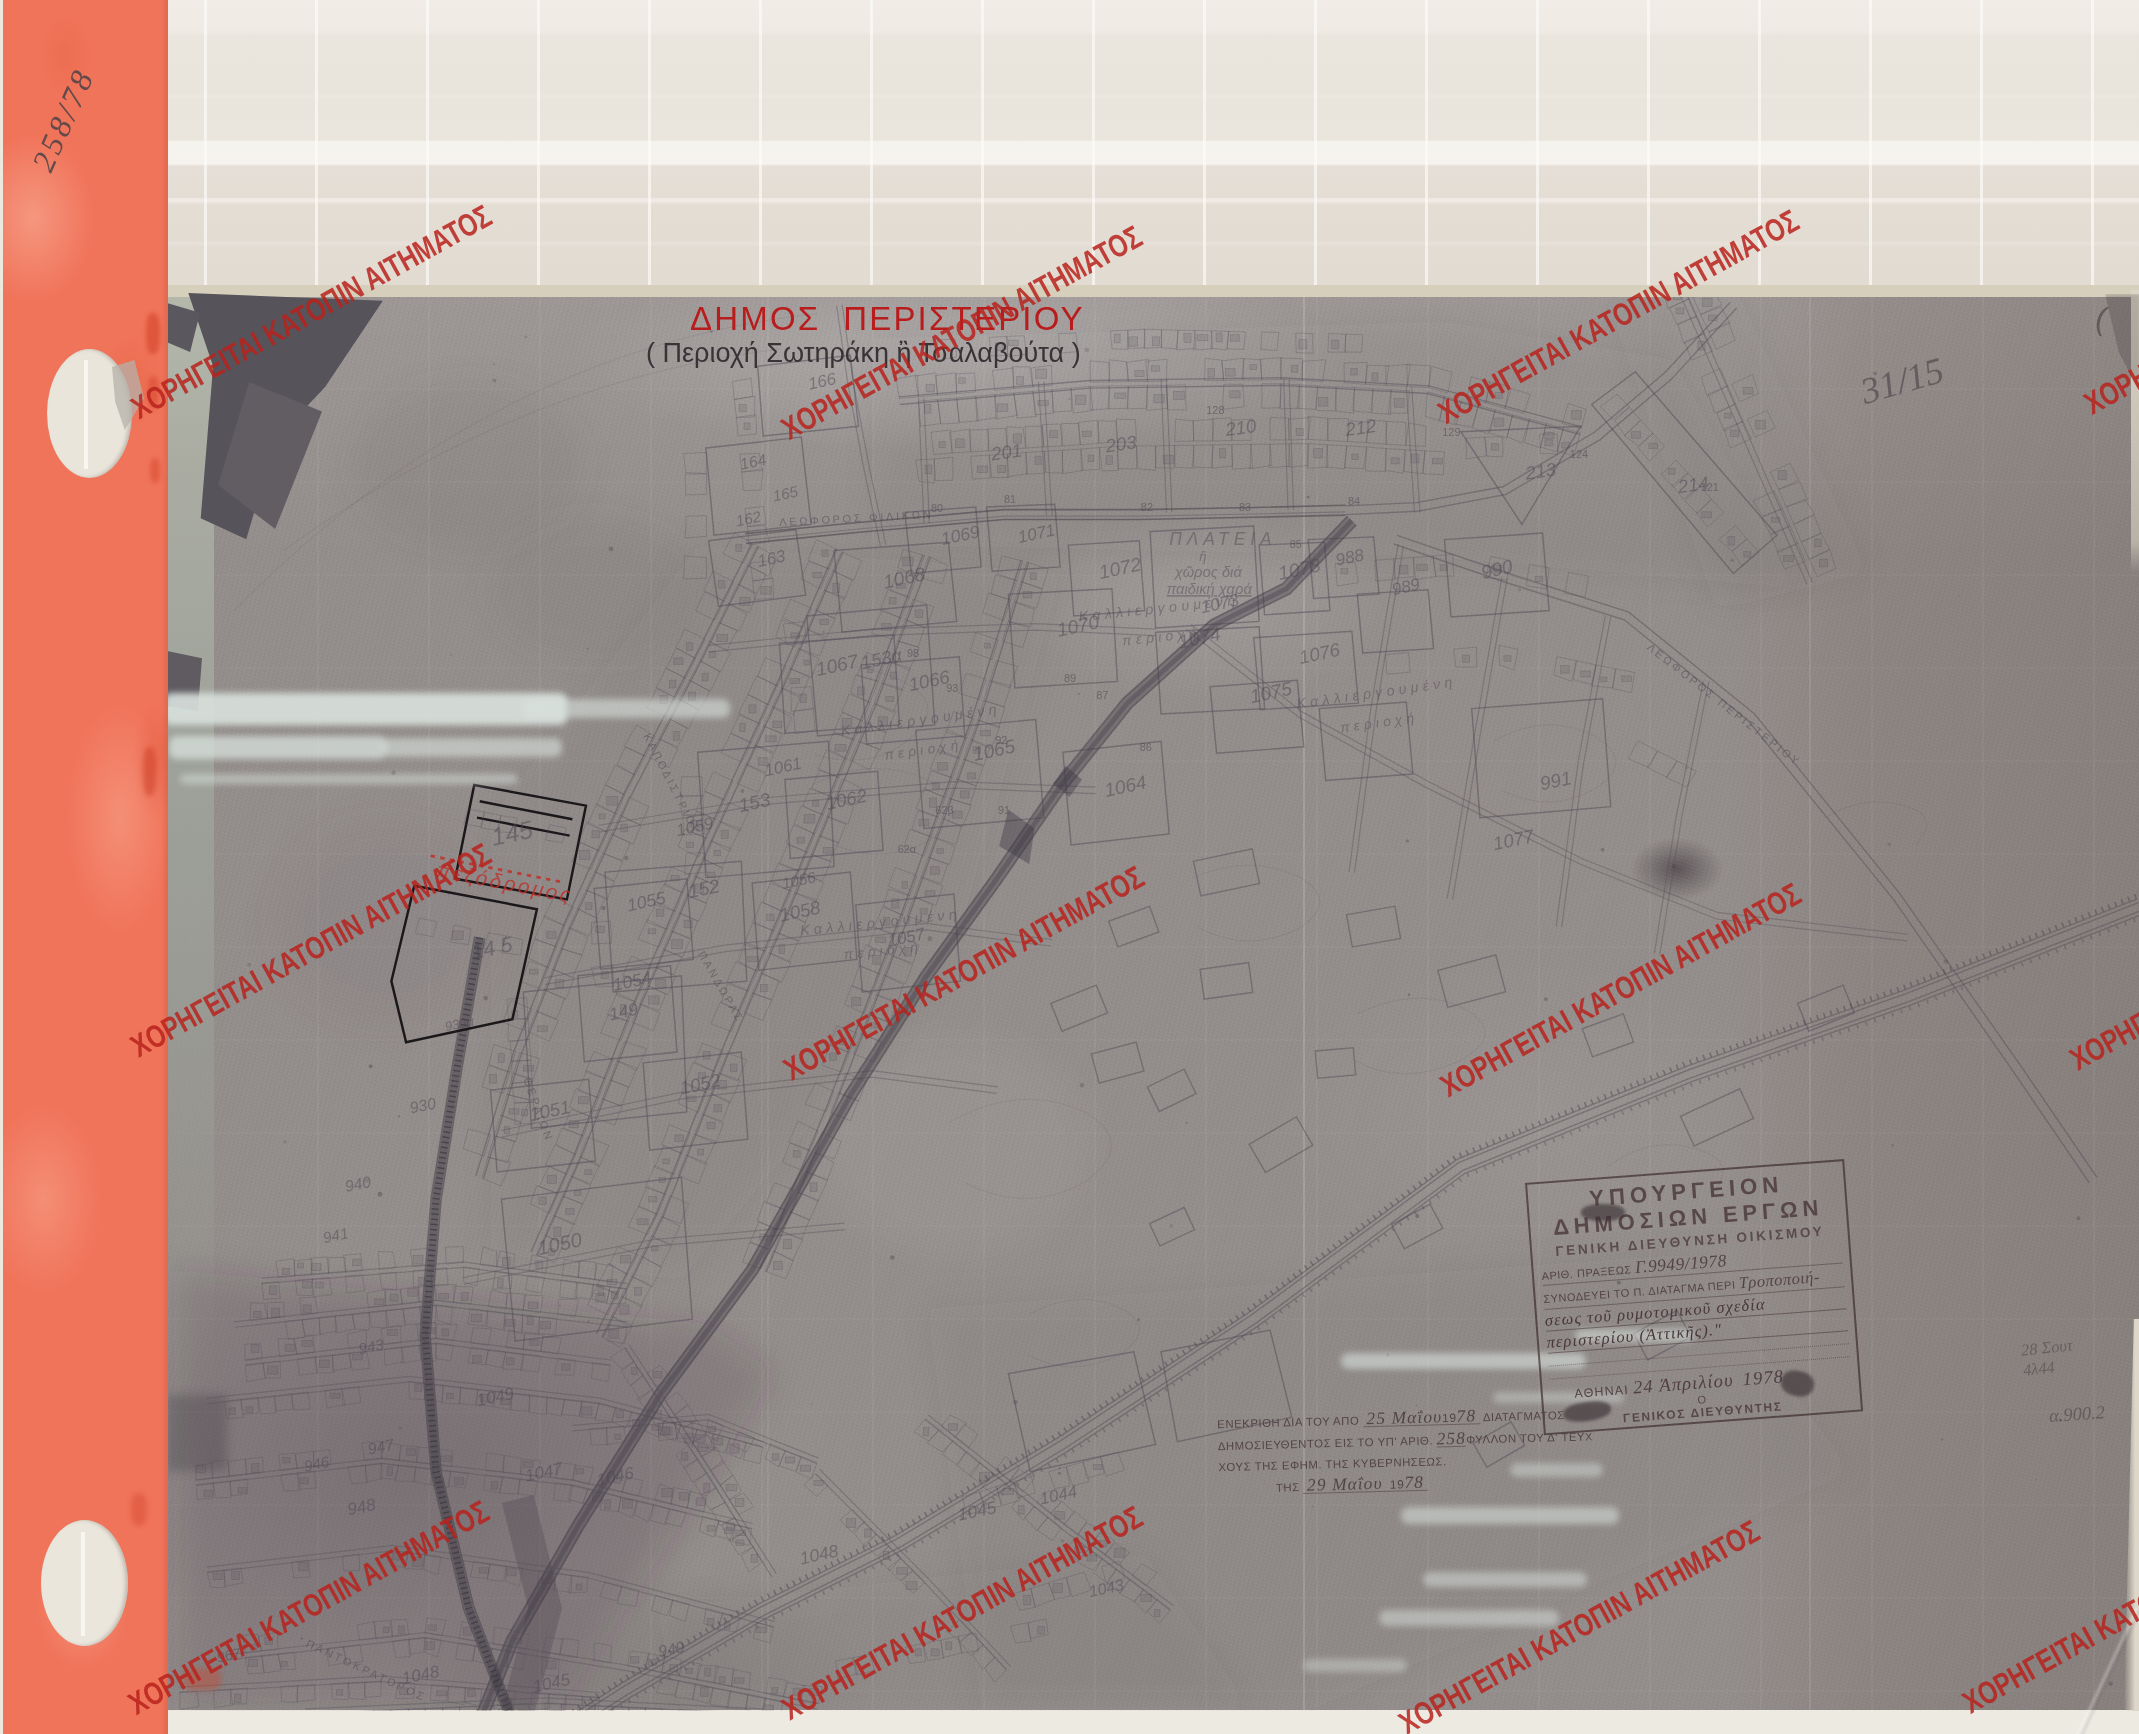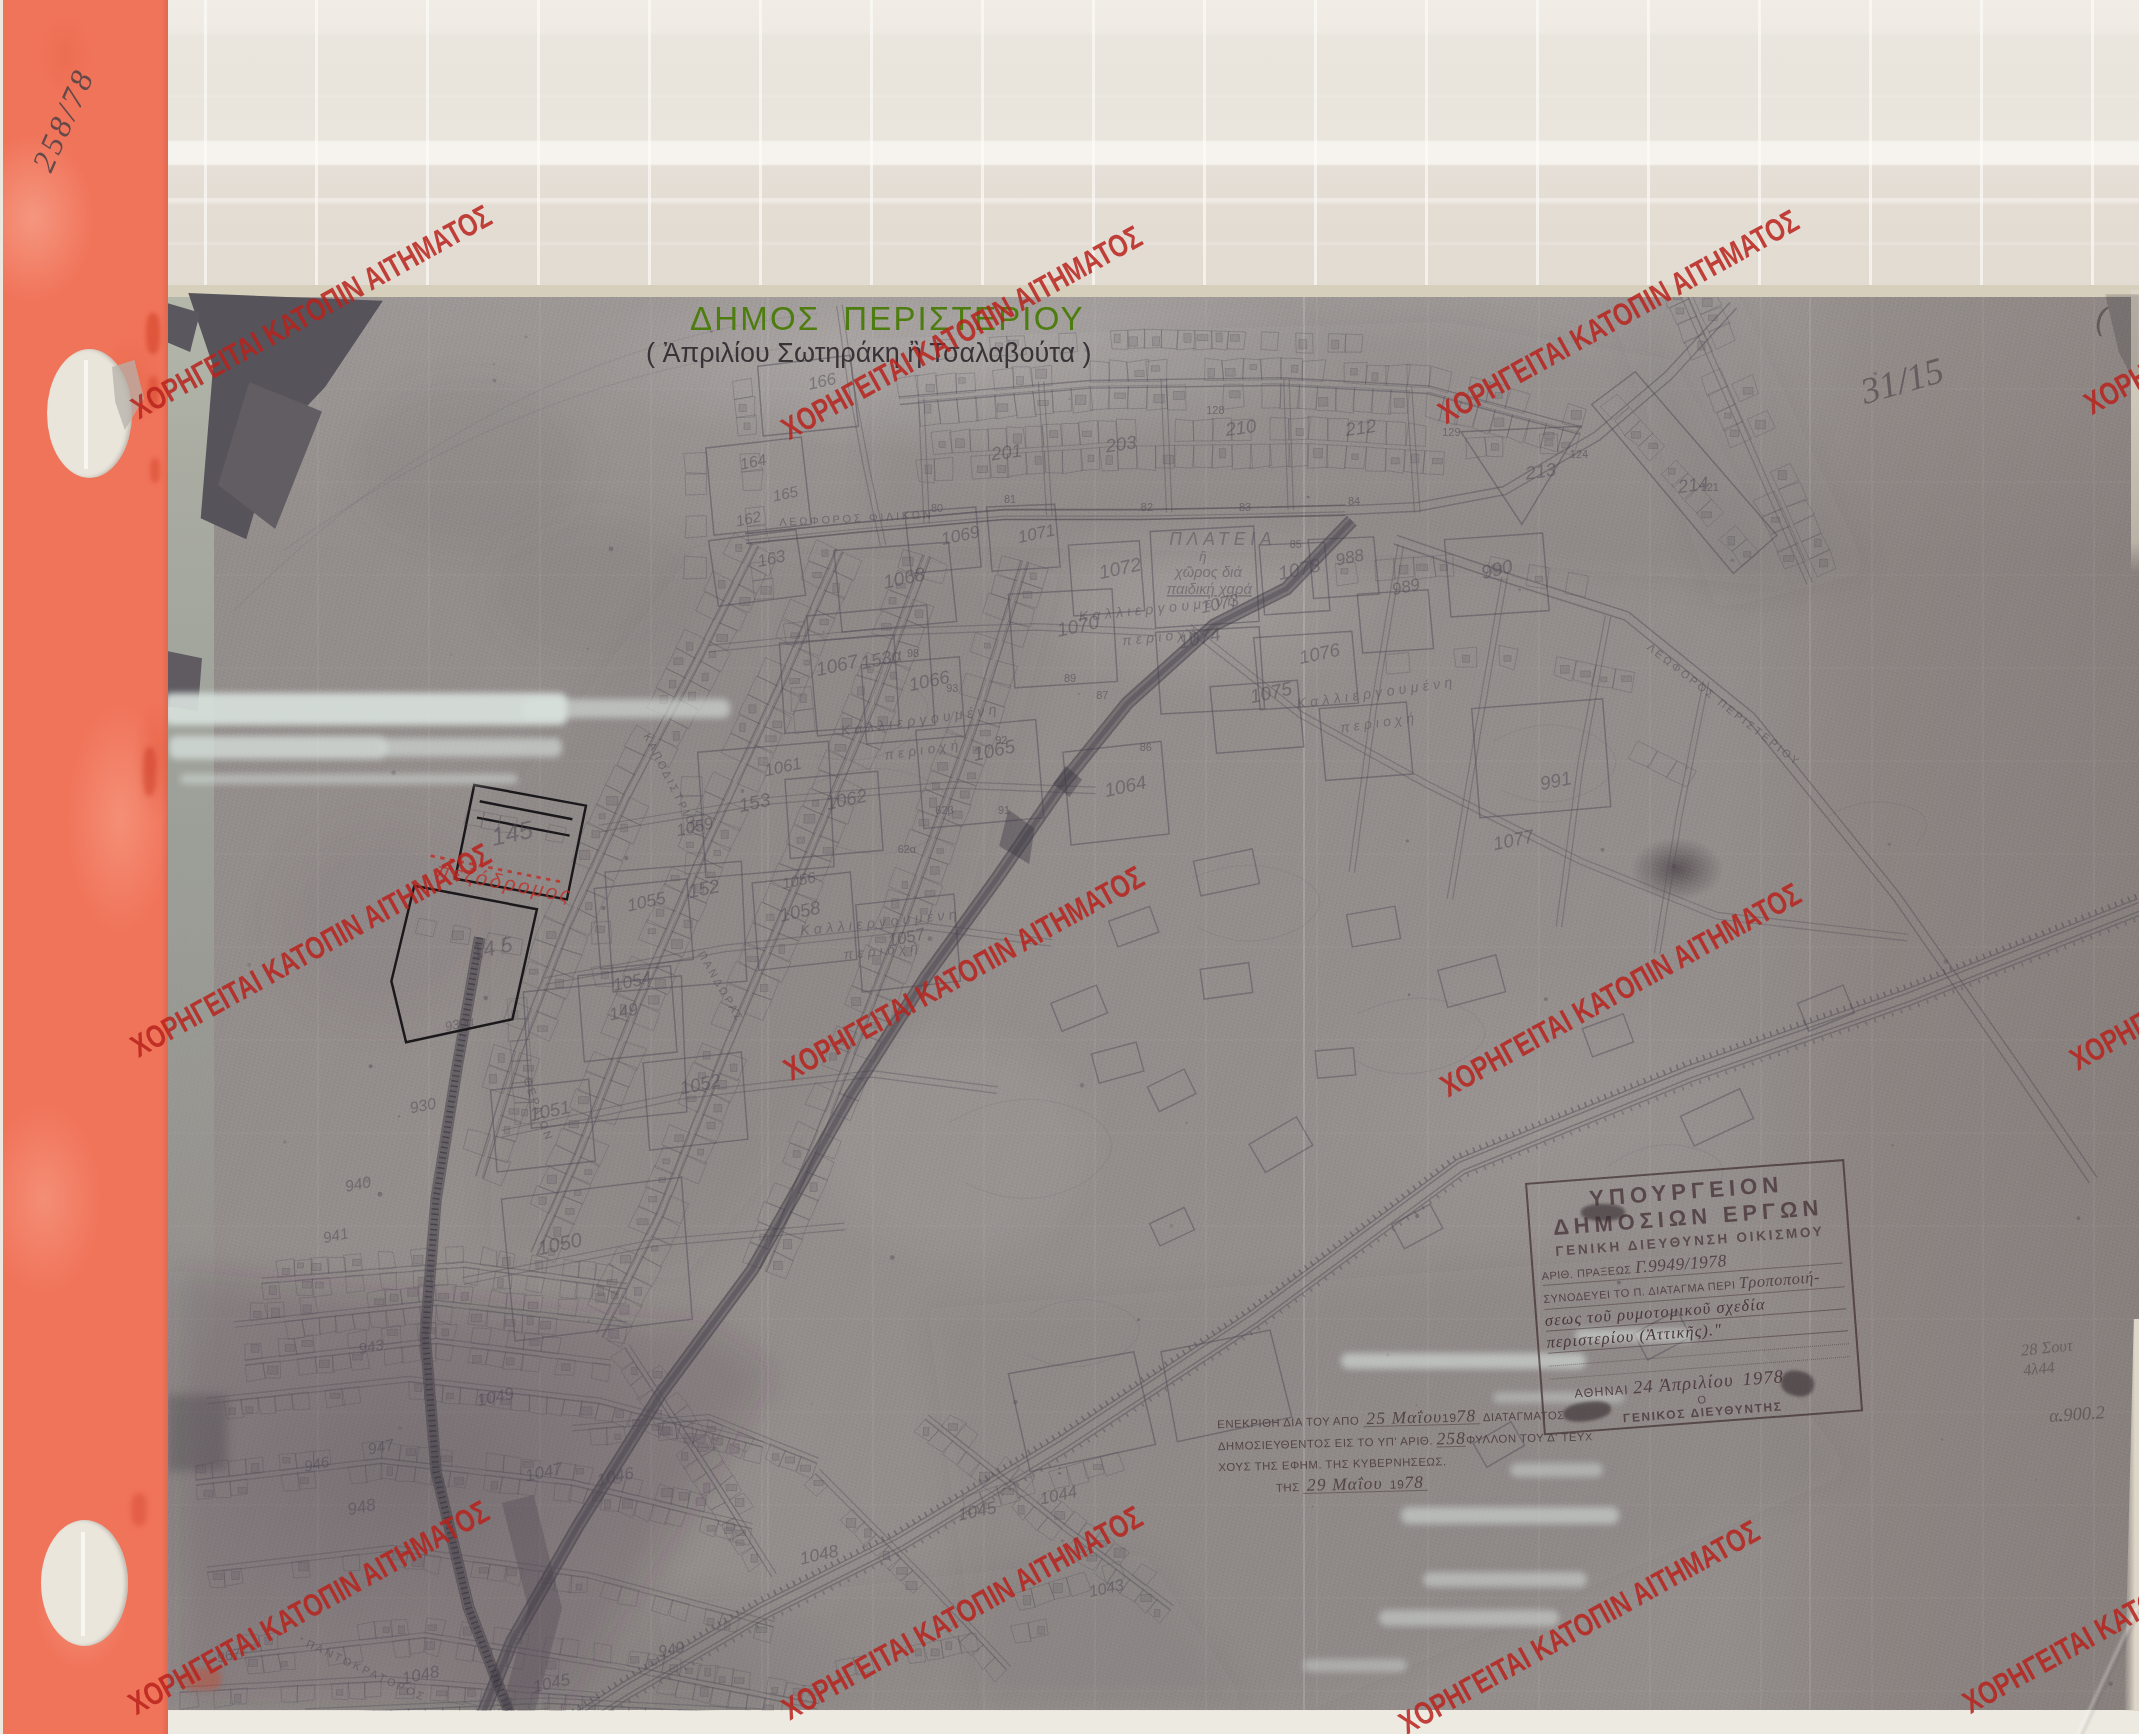--- a/index.html
+++ b/index.html
@@ -1806,24 +1806,24 @@
 <div class="wo" style="left:1575px;top:1329px;width:120px;height:13px;opacity:.55"></div>
 <div class="wo" style="left:1341px;top:1353px;width:245px;height:16.4px;opacity:.6"></div>
 <div class="wo" style="left:1510px;top:1463px;width:93px;height:14px;opacity:.45"></div>
 <div class="wo" style="left:1401px;top:1507px;width:218px;height:17.4px;opacity:.55"></div>
 <div class="wo" style="left:1423px;top:1572px;width:164px;height:15.3px;opacity:.5"></div>
 <div class="wo" style="left:1379px;top:1610px;width:180px;height:16.4px;opacity:.5"></div>
 <div class="wo" style="left:1303px;top:1659px;width:104px;height:13px;opacity:.4"></div>
 <div class="wo" style="left:1493px;top:1392px;width:131px;height:11px;opacity:.4"></div>
 
 <div class="abs" style="left:690px;top:300px;font-size:33px;letter-spacing:2.2px;
-  color:#4d7c0f;white-space:nowrap">ΔΗΜΟΣ&nbsp;&nbsp;ΠΕΡΙΣΤΕΡΙΟΥ</div>
+  color:#b91c1c;white-space:nowrap">ΔΗΜΟΣ&nbsp;&nbsp;ΠΕΡΙΣΤΕΡΙΟΥ</div>
 
 <div class="abs" style="left:646px;top:338px;font-size:27px;letter-spacing:0px;
-  color:#393237;white-space:nowrap">( Ἀπριλίου Σωτηράκη ἢ Τσαλαβούτα )</div>
+  color:#393237;white-space:nowrap">( Περιοχή Σωτηράκη ἢ Τσαλαβούτα )</div>
 
 <div class="abs" style="left:1860px;top:359px;font-size:37px;color:rgba(72,64,68,.6);
   font-style:italic;transform:rotate(-16deg);font-family:'Liberation Serif',serif">31/15</div>
 
 <div class="abs" style="left:2096px;top:300px;font-size:32px;color:rgba(60,52,56,.55);
   transform:rotate(14deg)">(</div>
 
 <div class="abs" style="left:2022px;top:1338px;font-size:16.4px;color:rgba(70,62,66,.5);
   font-style:italic;transform:rotate(-6deg);font-family:'Liberation Serif',serif">28 Σουτ<br>4λ44<br></div>
 <div class="abs" style="left:2049px;top:1404px;font-size:18.5px;color:rgba(70,62,66,.55);

